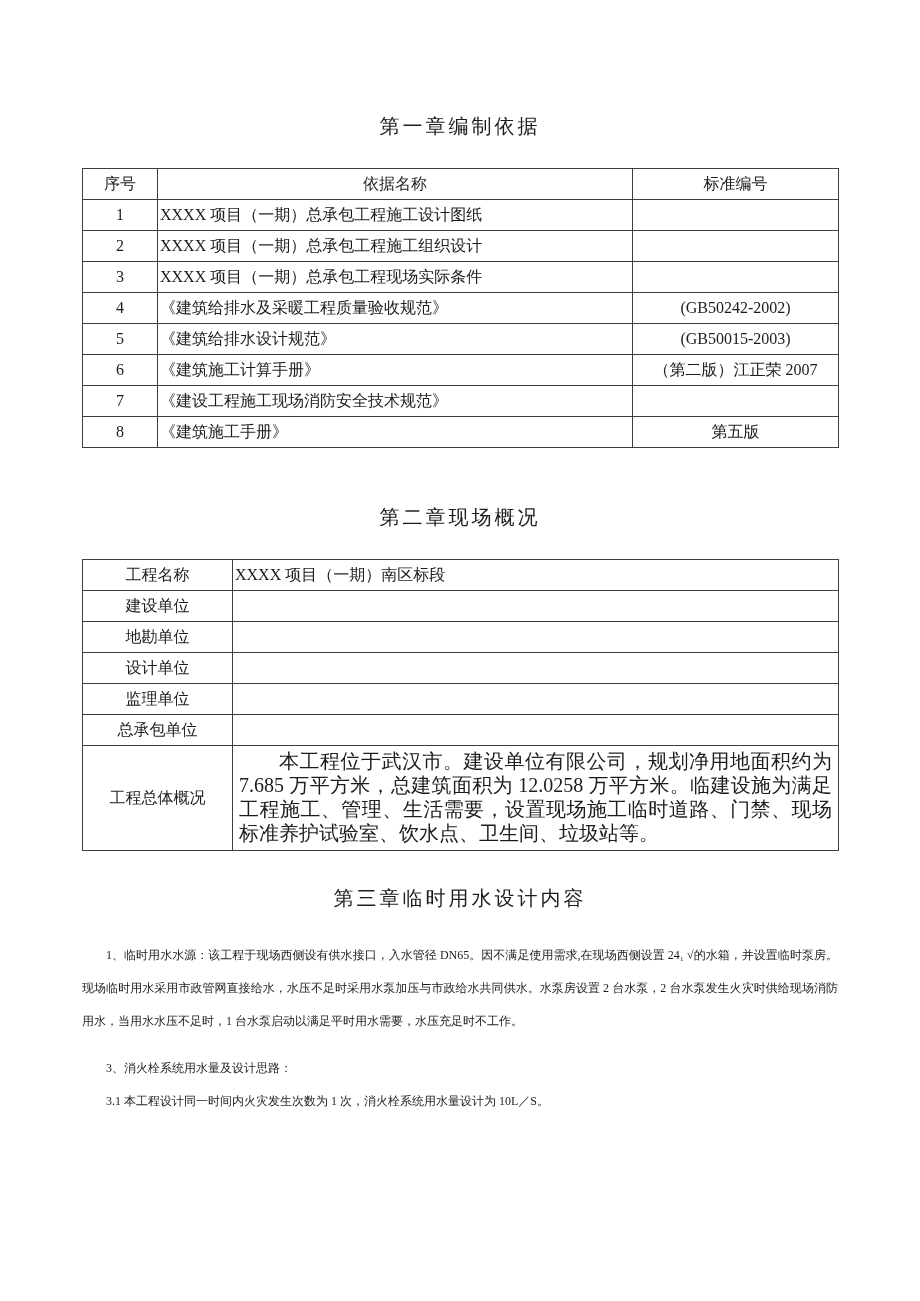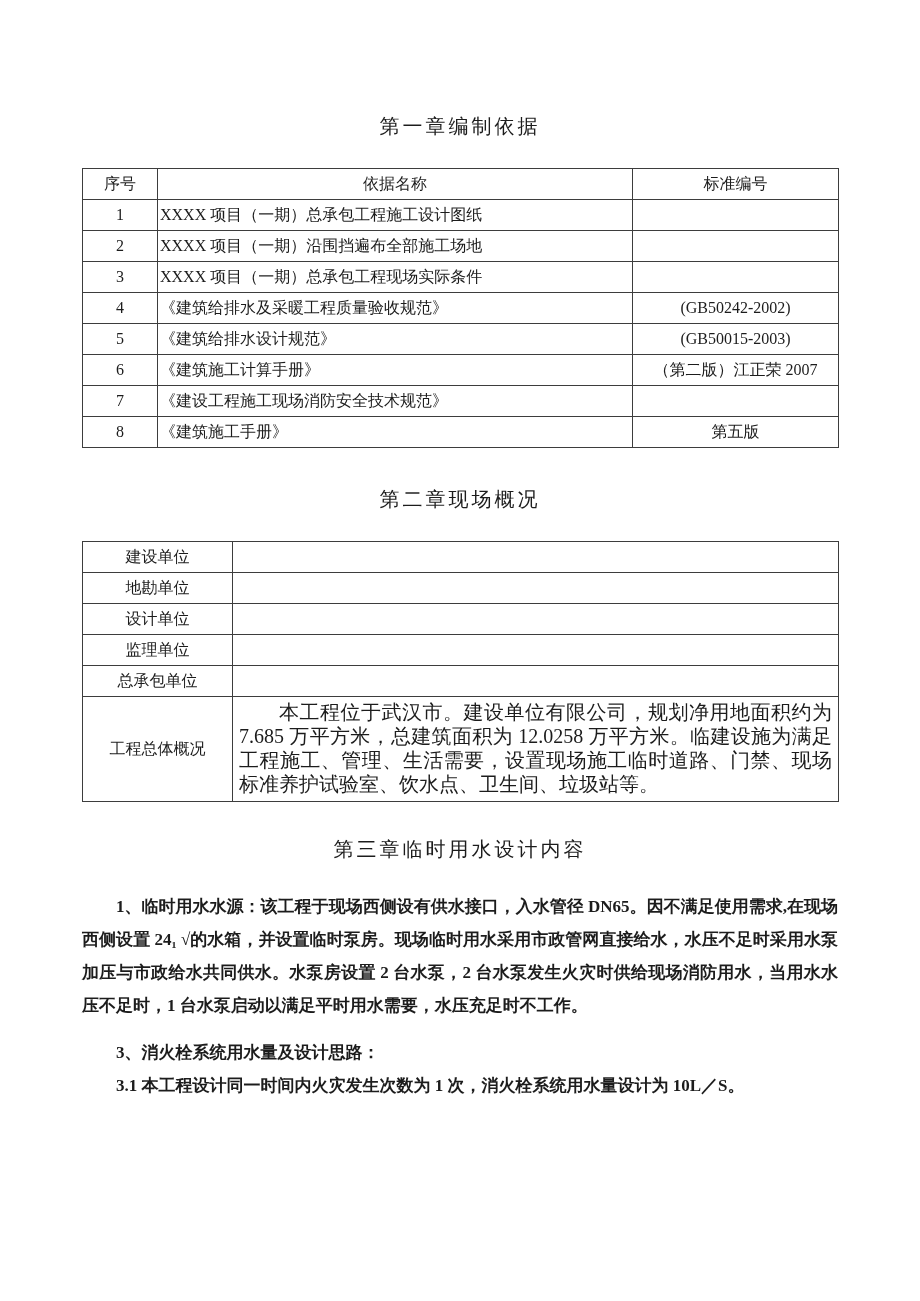--- a/index.html
+++ b/index.html
@@ -19,21 +19,21 @@
   }
   .chapter-title {
     font-size: 20px;
     font-weight: normal;
     text-align: center;
     letter-spacing: 3px;
     margin: 0;
     line-height: 28px;
   }
   .title-1 { margin-bottom: 28px; }
-  .title-2 { margin-top: 37px; margin-bottom: 28px; }
+  .title-2 { margin-top: 55px; margin-bottom: 28px; }
   .title-3 { margin-top: 33px; margin-bottom: 27px; }
   table {
     width: 100%;
     border-collapse: collapse;
     table-layout: fixed;
     font-size: 16px;
   }
   th, td {
     border: 1px solid #3d3d3d;
     padding: 4px 2px;
@@ -53,26 +53,25 @@
   }
   .overview-cell p {
     margin: 0;
     font-size: 20px;
     line-height: 24px;
     text-align: justify;
     text-indent: 2em;
   }
   .body-text { margin-top: 0; }
   .body-text p {
-    font-size: 17px;
+    font-size: 12px;
     line-height: 33px;
     text-align: justify;
     text-indent: 2em;
     margin: 0 0 14px 0;
-    font-weight: bold;
   }
   .body-text p.tight { margin-bottom: 0; }
 </style>
 </head>
 <body>
 
 <div class="page">
 
   <h1 class="chapter-title title-1">第一章编制依据</h1>
 
@@ -90,21 +89,21 @@
       </tr>
     </thead>
     <tbody>
       <tr>
         <td class="c">1</td>
         <td class="l">XXXX 项目（一期）总承包工程施工设计图纸</td>
         <td class="c"></td>
       </tr>
       <tr>
         <td class="c">2</td>
-        <td class="l">XXXX 项目（一期）沿围挡遍布全部施工场地</td>
+        <td class="l">XXXX 项目（一期）总承包工程施工组织设计</td>
         <td class="c"></td>
       </tr>
       <tr>
         <td class="c">3</td>
         <td class="l">XXXX 项目（一期）总承包工程现场实际条件</td>
         <td class="c"></td>
       </tr>
       <tr>
         <td class="c">4</td>
         <td class="l">《建筑给排水及采暖工程质量验收规范》</td>
@@ -135,20 +134,24 @@
 
   <h1 class="chapter-title title-2">第二章现场概况</h1>
 
   <table>
     <colgroup>
       <col style="width:150px">
       <col style="width:606px">
     </colgroup>
     <tbody>
       <tr>
+        <td class="c">工程名称</td>
+        <td class="l">XXXX 项目（一期）南区标段</td>
+      </tr>
+      <tr>
         <td class="c">建设单位</td>
         <td class="l"></td>
       </tr>
       <tr>
         <td class="c">地勘单位</td>
         <td class="l"></td>
       </tr>
       <tr>
         <td class="c">设计单位</td>
         <td class="l"></td>

